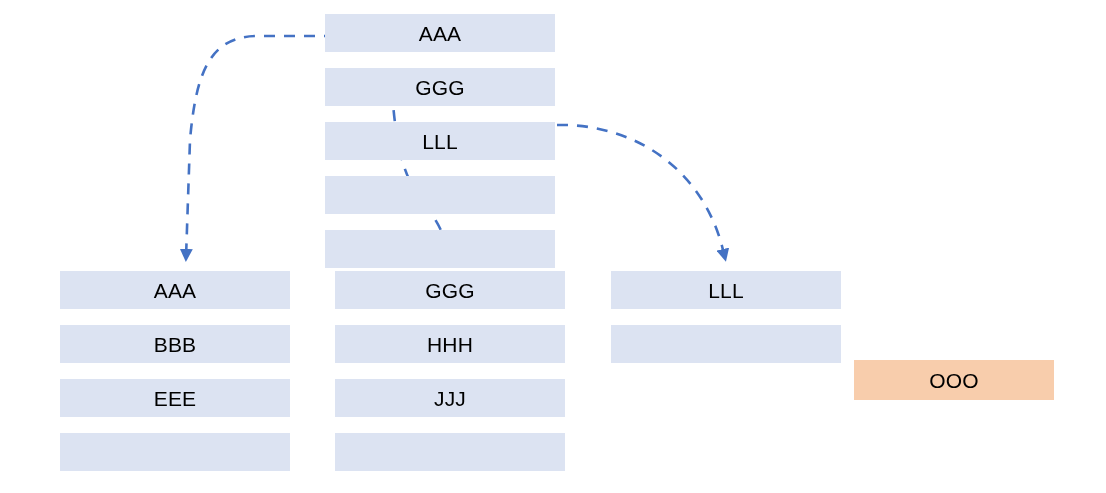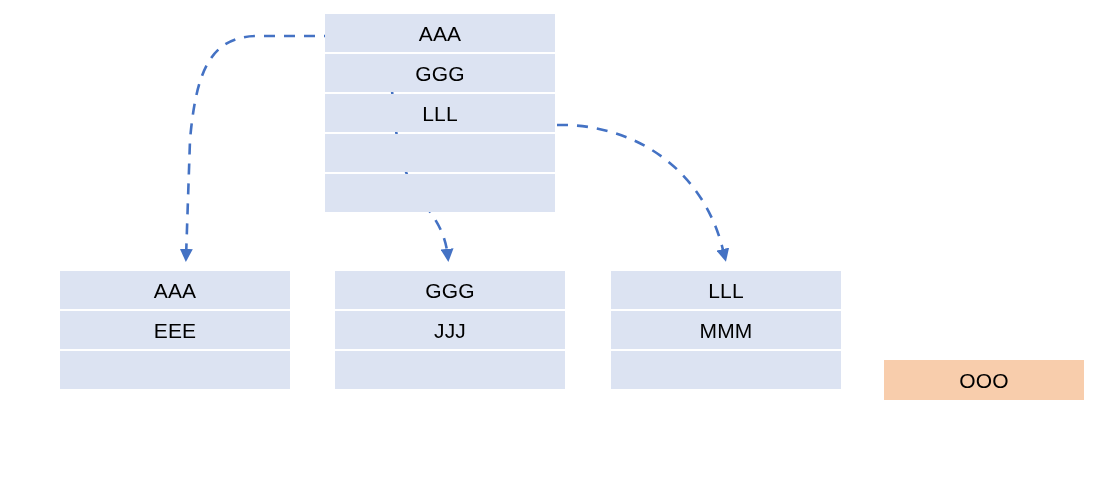--- a/index.html
+++ b/index.html
@@ -14,21 +14,21 @@
     position: relative;
     width: 1106px;
     height: 493px;
     background: #ffffff;
     overflow: hidden;
   }
   .list {
     position: absolute;
     display: flex;
     flex-direction: column;
-    gap: 2px;
+    gap: 16px;
   }
   .cell {
     background: #DCE3F2;
     height: 38px;
     display: flex;
     align-items: center;
     justify-content: center;
     color: #000000;
     font-size: 21px;
     line-height: 1;
@@ -56,21 +56,21 @@
     left: 335px;
     top: 271px;
     width: 230px;
   }
   #list-group-c {
     left: 611px;
     top: 271px;
     width: 230px;
   }
   #box-standalone {
-    left: 884px;
+    left: 854px;
     top: 360px;
     width: 200px;
   }
   #box-standalone .cell {
     height: 40px;
   }
   #arrow-layer {
     position: absolute;
     left: 0;
     top: 0;
@@ -101,33 +101,34 @@
   <div class="list" id="list-source">
     <div class="cell">AAA</div>
     <div class="cell">GGG</div>
     <div class="cell">LLL</div>
     <div class="cell empty"></div>
     <div class="cell empty"></div>
   </div>
 
   <div class="list" id="list-group-a">
     <div class="cell">AAA</div>
+    <div class="cell">BBB</div>
     <div class="cell">EEE</div>
     <div class="cell empty"></div>
   </div>
 
   <div class="list" id="list-group-b">
     <div class="cell">GGG</div>
+    <div class="cell">HHH</div>
     <div class="cell">JJJ</div>
     <div class="cell empty"></div>
   </div>
 
   <div class="list" id="list-group-c">
     <div class="cell">LLL</div>
-    <div class="cell">MMM</div>
     <div class="cell empty"></div>
   </div>
 
   <div class="list" id="box-standalone">
     <div class="cell accent">OOO</div>
   </div>
 
 </div>
 
 </body></html>

